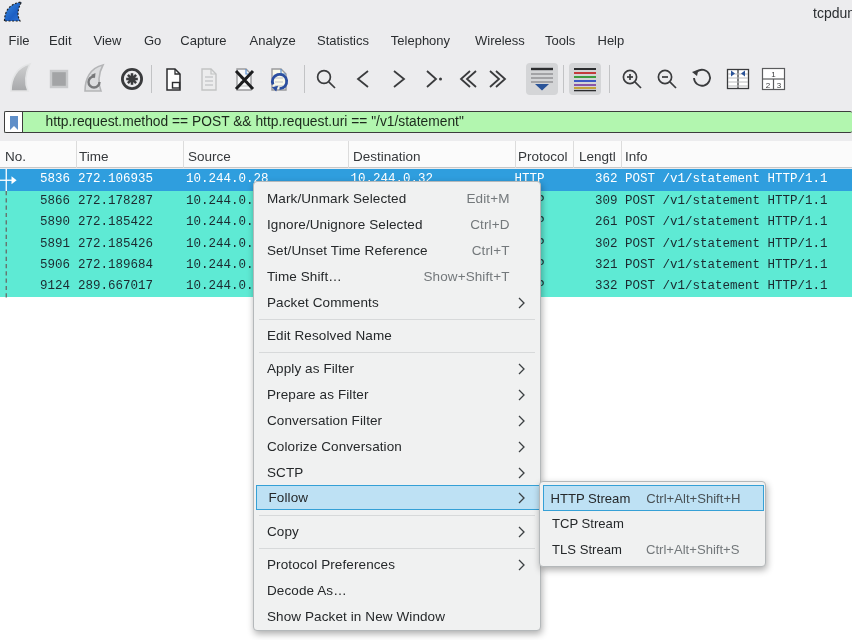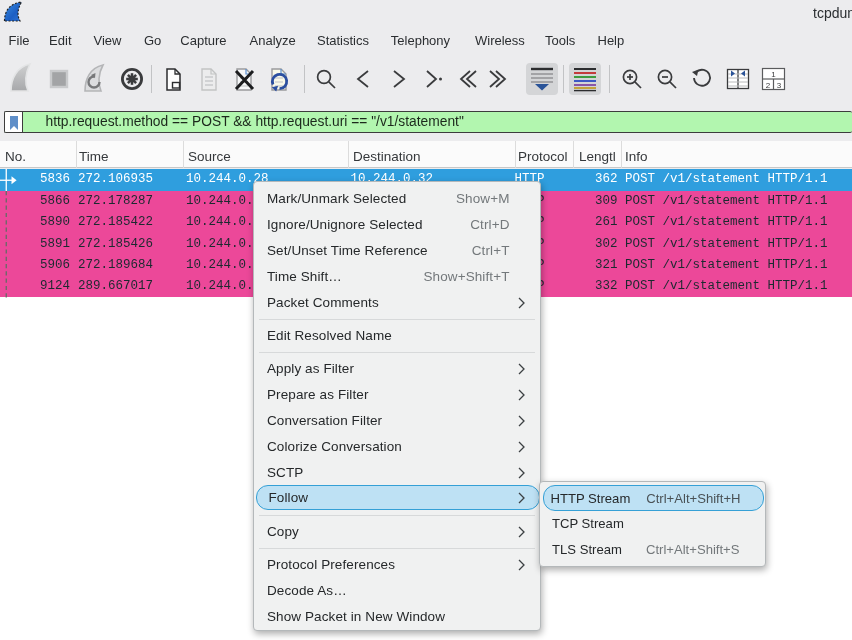--- a/index.html
+++ b/index.html
@@ -11,39 +11,39 @@
   
   .fwrap { position:absolute; left:4px; top:111px; width:848px; height:22px; border:1px solid #3c3c3c; border-right:none; border-radius:2px; background:#b2f6af; overflow:hidden; }
   .fbook { position:absolute; left:0; top:0; width:18px; height:22px; background:#fff; border-right:1px solid #3c3c3c; }
   .ftext { position:absolute; left:20.5px; top:0; height:20px; line-height:20px; font-size:13.8px; color:#1c281c; white-space:nowrap;padding-left:20px; }
   
   .phead { position:absolute; left:0; top:141px; width:852px; height:27px; background:#fbfbfb; border-bottom:1px solid #c8c8c8; }
   .phead .col { position:absolute; top:0; height:27px; line-height:31px; font-size:13.5px; color:#35383b; }
   .phead .vsep { position:absolute; top:0; width:1px; height:27px; background:#dcdcdc; }
   
   .rows { position:absolute; left:0; top:169.4px; width:852px; }
-  .row { position:relative; width:852px; height:21.26px; background:#ec4899; font-family:"Liberation Mono",monospace; font-size:12.5px; color:#1c2a30; }
+  .row { position:relative; width:852px; height:21.26px; background:#5eead4; font-family:"Liberation Mono",monospace; font-size:12.5px; color:#1c2a30; }
   .row.sel { height:21.85px; background:#2f9ede; color:#ffffff; }
   .row span { position:absolute; top:0; line-height:21.3px; white-space:pre; }
   .row.sel span { line-height:21.9px; }
   .c-no { left:0px; width:70px; text-align:right; }
   .c-time { left:78px; }
   .c-src { left:186px; }
   .c-dst { left:350.5px; }
   .c-proto { left:514.5px; }
   .c-len { left:570px; width:47.5px; text-align:right; }
   .c-info { left:625px; }
   .white-below { position:absolute; left:0; top:297.3px; width:852px; height:342.7px; background:#ffffff; }
   
   .menu { position:absolute; background:#f0f1f1; border:1px solid #b4b8ba; border-radius:4px; box-shadow:1px 3px 7px rgba(0,0,0,0.32); font-size:13.5px; letter-spacing:0.1px; color:#25282a; }
   .mi { position:absolute; left:1px; width:calc(100% - 2px); height:26px; line-height:26px; }
   .mi .lbl { position:absolute; left:12px; top:0; }
   .mi .sc { position:absolute; right:29.5px; top:0; color:#73787b; }
   .msep { position:absolute; left:5px; right:5px; height:1px; background:#d7d9da; }
-  .hl { background:#bee1f4; border:1px solid #35a0d6; border-radius:12px; }
+  .hl { background:#bee1f4; border:1px solid #35a0d6; border-radius:0; }
   .arr { position:absolute; right:14px; top:7px; width:7px; height:12px; }
   #submenu { font-size:13.1px; letter-spacing:0; }
 </style>
 </head>
 <body>
 
 <svg class="abs" style="left:2px;top:1px" width="21" height="21" viewBox="0 0 21 21">
   <defs>
     <linearGradient id="fing" x1="0" y1="0" x2="1" y2="1">
       <stop offset="0" stop-color="#3a8de0"></stop>
@@ -289,21 +289,21 @@
   </div>
 </div>
 
 <svg class="abs" style="left:0;top:191px" width="12" height="108" viewBox="0 0 12 108">
   <line x1="6.25" y1="0" x2="6.25" y2="108" stroke="#676b67" stroke-width="1.3" stroke-dasharray="4.2 3.1"></line>
 </svg>
 
 <div class="menu" id="mainmenu" style="left:253px;top:181px;width:288px;height:450px">
   <div class="mi" style="top:4px">
       <span class="lbl">Mark/Unmark Selected</span>
-      <span class="sc">Show+M</span>
+      <span class="sc">Edit+M</span>
     </div>
   <div class="mi" style="top:30px">
       <span class="lbl">Ignore/Unignore Selected</span>
       <span class="sc">Ctrl+D</span>
     </div>
   <div class="mi" style="top:56px">
       <span class="lbl">Set/Unset Time Reference</span>
       <span class="sc">Ctrl+T</span>
     </div>
   <div class="mi" style="top:82px">

